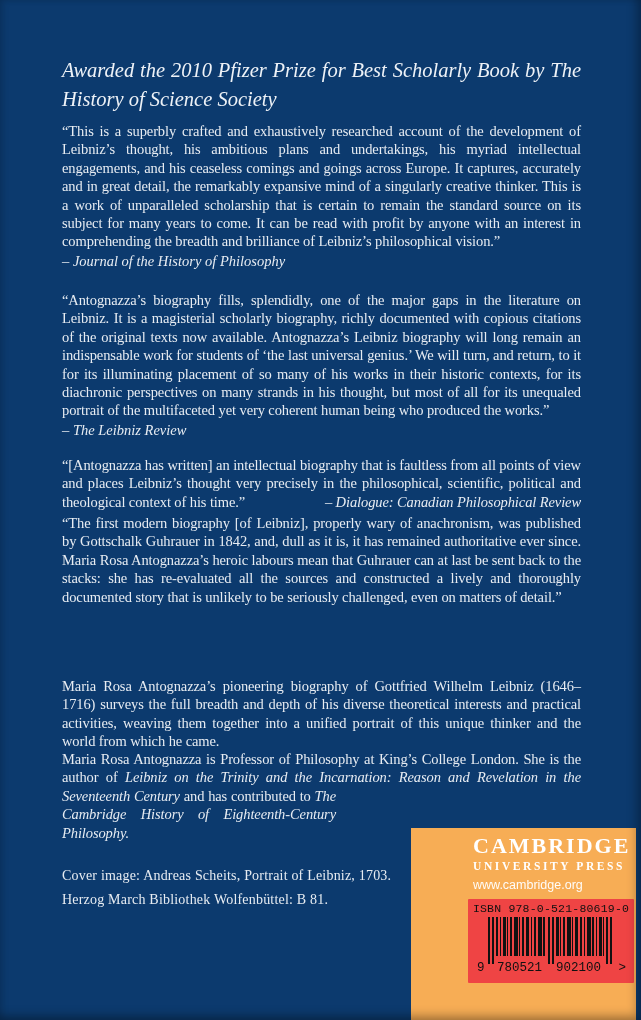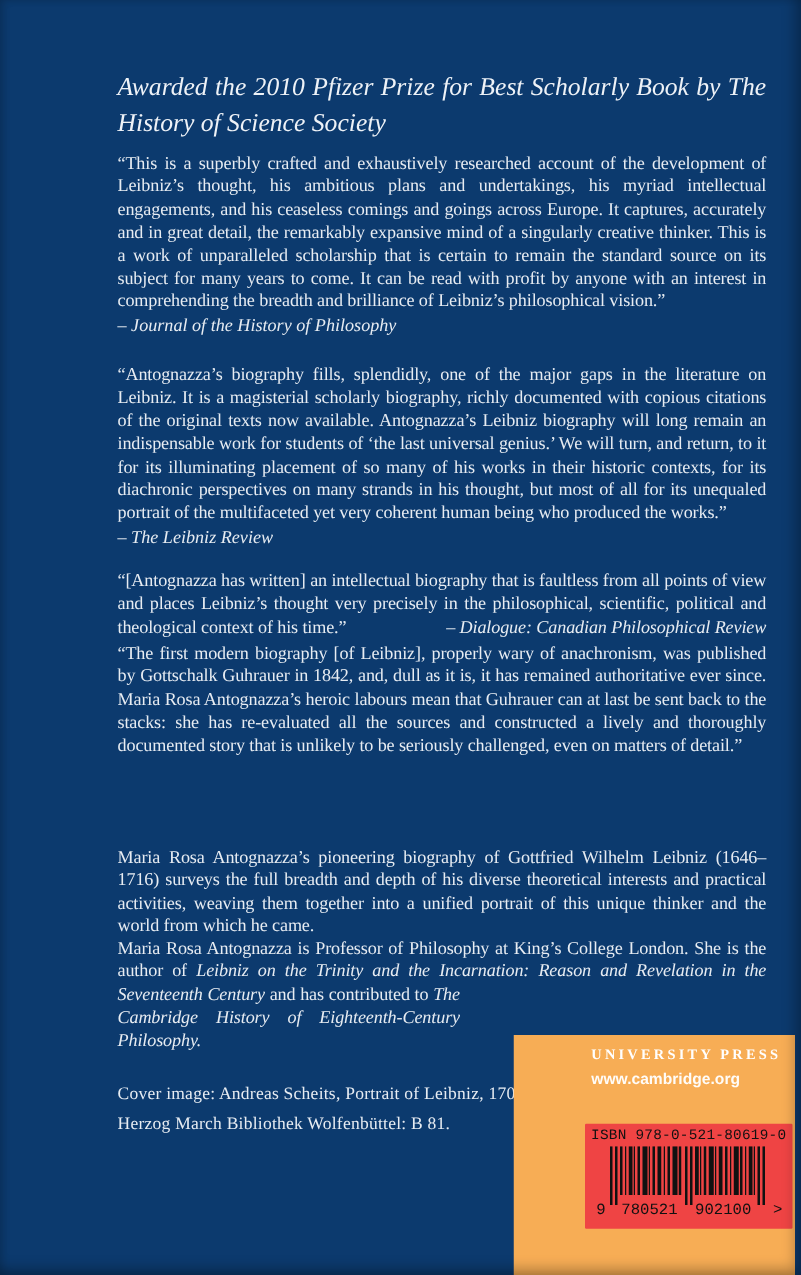--- a/index.html
+++ b/index.html
@@ -8,21 +8,21 @@
     width:641px;height:1020px;
     background:#0c3a6e;
     overflow:hidden;
     font-family:"Liberation Serif", serif;
     color:#e7ecf2;
   }
   .cover::after{
     content:"";position:absolute;inset:0;pointer-events:none;
     box-shadow:inset -5px -5px 10px rgba(0,0,0,0.28), inset 3px 0 6px rgba(0,0,0,0.12);
   }
-  .block{position:absolute;left:62px;width:519px;margin-left:32px;}
+  .block{position:absolute;left:62px;width:519px;}
   .banner{
     top:56px;
     font-style:italic;
     font-size:20.5px;line-height:29px;
     text-align:justify;
     color:#eef2f7;
   }
   .quote, .plain{
     font-size:14.5px;line-height:18.4px;
     letter-spacing:-0.1px;
@@ -61,21 +61,21 @@
     font-weight:bold;font-size:22px;line-height:22px;
     letter-spacing:2px;white-space:nowrap;
   }
   .pub-imprint{
     font-family:"Liberation Serif", serif;
     font-weight:bold;font-size:11.5px;line-height:12px;
     letter-spacing:2.6px;margin-top:3px;white-space:nowrap;
   }
   .pub-web{
     font-family:"Liberation Sans", sans-serif;
-    font-weight:bold;font-size:12.5px;line-height:13px;
+    font-weight:normal;font-size:12.5px;line-height:13px;
     margin-top:7px;color:rgba(255,255,255,0.96);
   }
   .barcode-box{
     position:absolute;left:57px;top:71px;width:166px;height:84px;
     background:#ef4444;border-radius:1px;
     color:#111;
   }
   .isbn-line{
     margin-top:3px;
     text-align:center;
@@ -124,20 +124,21 @@
   <div class="block plain synopsis">Maria Rosa Antognazza’s pioneering biography of Gottfried Wilhelm Leibniz (1646–1716) surveys the full breadth and depth of his diverse theoretical interests and practical activities, weaving them together into a unified portrait of this unique thinker and the world from which he came.</div>
 
   <div class="block plain about">
     <span>Maria Rosa Antognazza is Professor of Philosophy at King’s College London. She is the author of </span><i>Leibniz on the Trinity and the Incarnation: Reason and Revelation in the Seventeenth Century</i><span class="wrap-spacer"></span><span> and has contributed to </span><i>The Cambridge History of Eighteenth-Century Philosophy.</i>
   </div>
 
   <div class="block credit">Cover image: Andreas Scheits, Portrait of Leibniz, 1703.  Herzog March Bibliothek Wolfenbüttel: B 81.</div>
 
   <div class="publisher-box">
     <div class="pub-logo">
+      <div class="pub-name">CAMBRIDGE</div>
       <div class="pub-imprint">UNIVERSITY PRESS</div>
       <div class="pub-web">www.cambridge.org</div>
     </div>
     <div class="barcode-box">
       <div class="isbn-line">ISBN 978-0-521-80619-0</div>
       <div class="barcode">
         <svg width="150" height="60" viewBox="0 0 150 60">
           <g fill="#111">
 
             <rect x="12" y="0" width="2" height="47"></rect>

